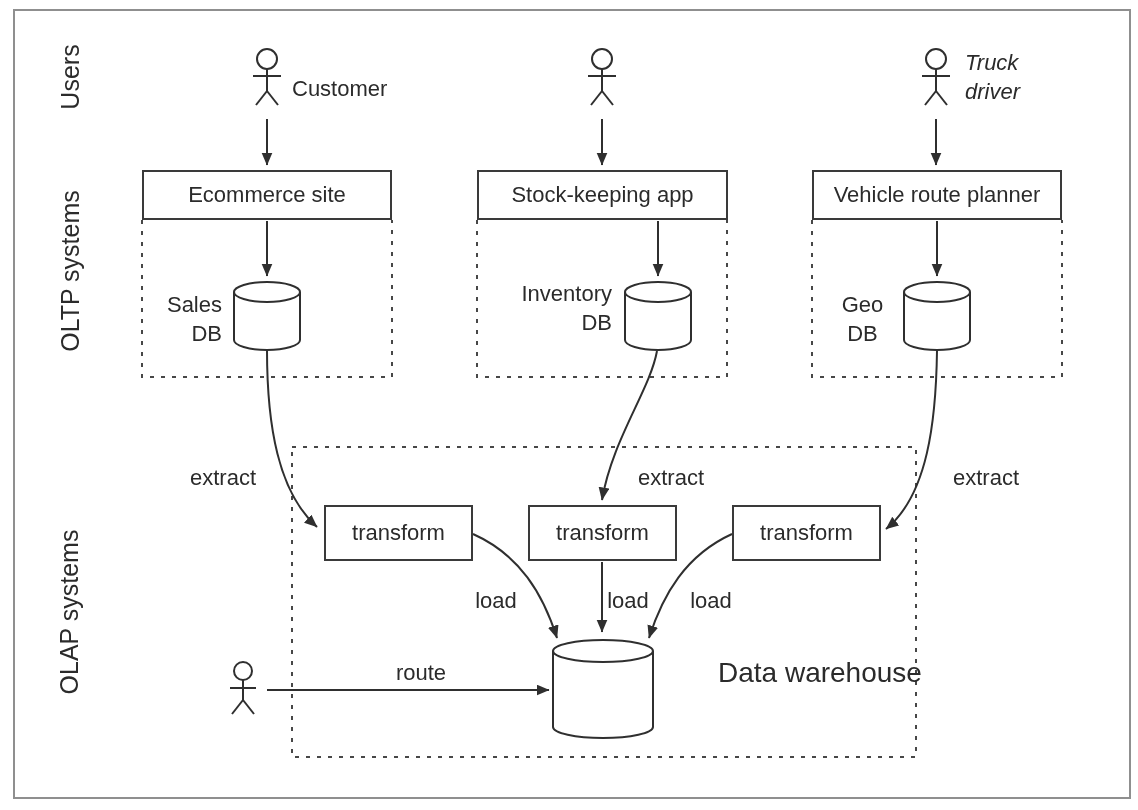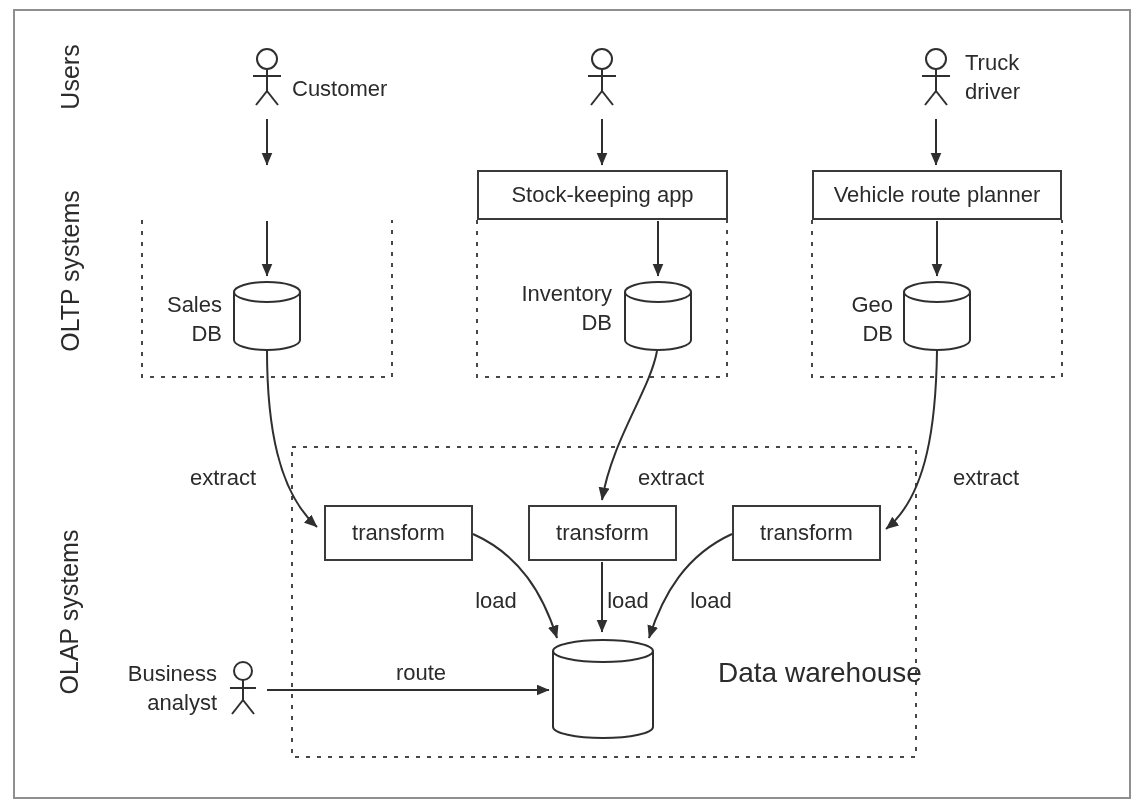--- a/index.html
+++ b/index.html
@@ -113,38 +113,37 @@
     <g class="stroke">
       <path class="fillwhite" d="M553,651 L553,727 A50,11 0 0 0 653,727 L653,651"></path>
       <ellipse class="fillwhite" cx="603" cy="651" rx="50" ry="11"></ellipse>
     </g>
   </svg>
 
   <div class="vlabel" style="left:-19px;top:62px;width:180px;height:30px;">Users</div>
   <div class="vlabel" style="left:-39px;top:256px;width:220px;height:30px;">OLTP systems</div>
   <div class="vlabel" style="left:-40px;top:597px;width:220px;height:30px;">OLAP systems</div>
 
+  <div class="box" style="left:142px;top:170px;width:250px;height:50px;">Ecommerce site</div>
   <div class="box" style="left:477px;top:170px;width:251px;height:50px;">Stock-keeping app</div>
   <div class="box" style="left:812px;top:170px;width:250px;height:50px;">Vehicle route planner</div>
 
   <div class="box" style="left:324px;top:505px;width:149px;height:56px;">transform</div>
   <div class="box" style="left:528px;top:505px;width:149px;height:56px;">transform</div>
   <div class="box" style="left:732px;top:505px;width:149px;height:56px;">transform</div>
 
   <div class="label" style="left:292px;top:74px;">Customer</div>
-  <div class="label" style="left:965px;top:48px;">Truck
+  <div class="label" style="left:965px;top:48px;font-style:italic;">Truck
 driver</div>
-  <div class="label right" style="left:117px;top:659px;width:100px;">Business
-analyst</div>
 
   <div class="label right" style="left:120px;top:290px;width:102px;">Sales
 DB</div>
   <div class="label right" style="left:478px;top:279px;width:134px;">Inventory
 DB</div>
-  <div class="label right" style="left:788px;top:290px;width:105px;">Geo
+  <div class="label right" style="left:810px;top:290px;width:105px;text-align:center;">Geo
 DB</div>
   <div class="label dw" style="left:670px;top:655px;">Data warehouse</div>
 
   <div class="label center" style="left:163px;top:463px;width:120px;">extract</div>
   <div class="label center" style="left:611px;top:463px;width:120px;">extract</div>
   <div class="label center" style="left:926px;top:463px;width:120px;">extract</div>
   <div class="label center" style="left:451px;top:586px;width:90px;">load</div>
   <div class="label center" style="left:583px;top:586px;width:90px;">load</div>
   <div class="label center" style="left:666px;top:586px;width:90px;">load</div>
   <div class="label center" style="left:371px;top:658px;width:100px;">route</div>

